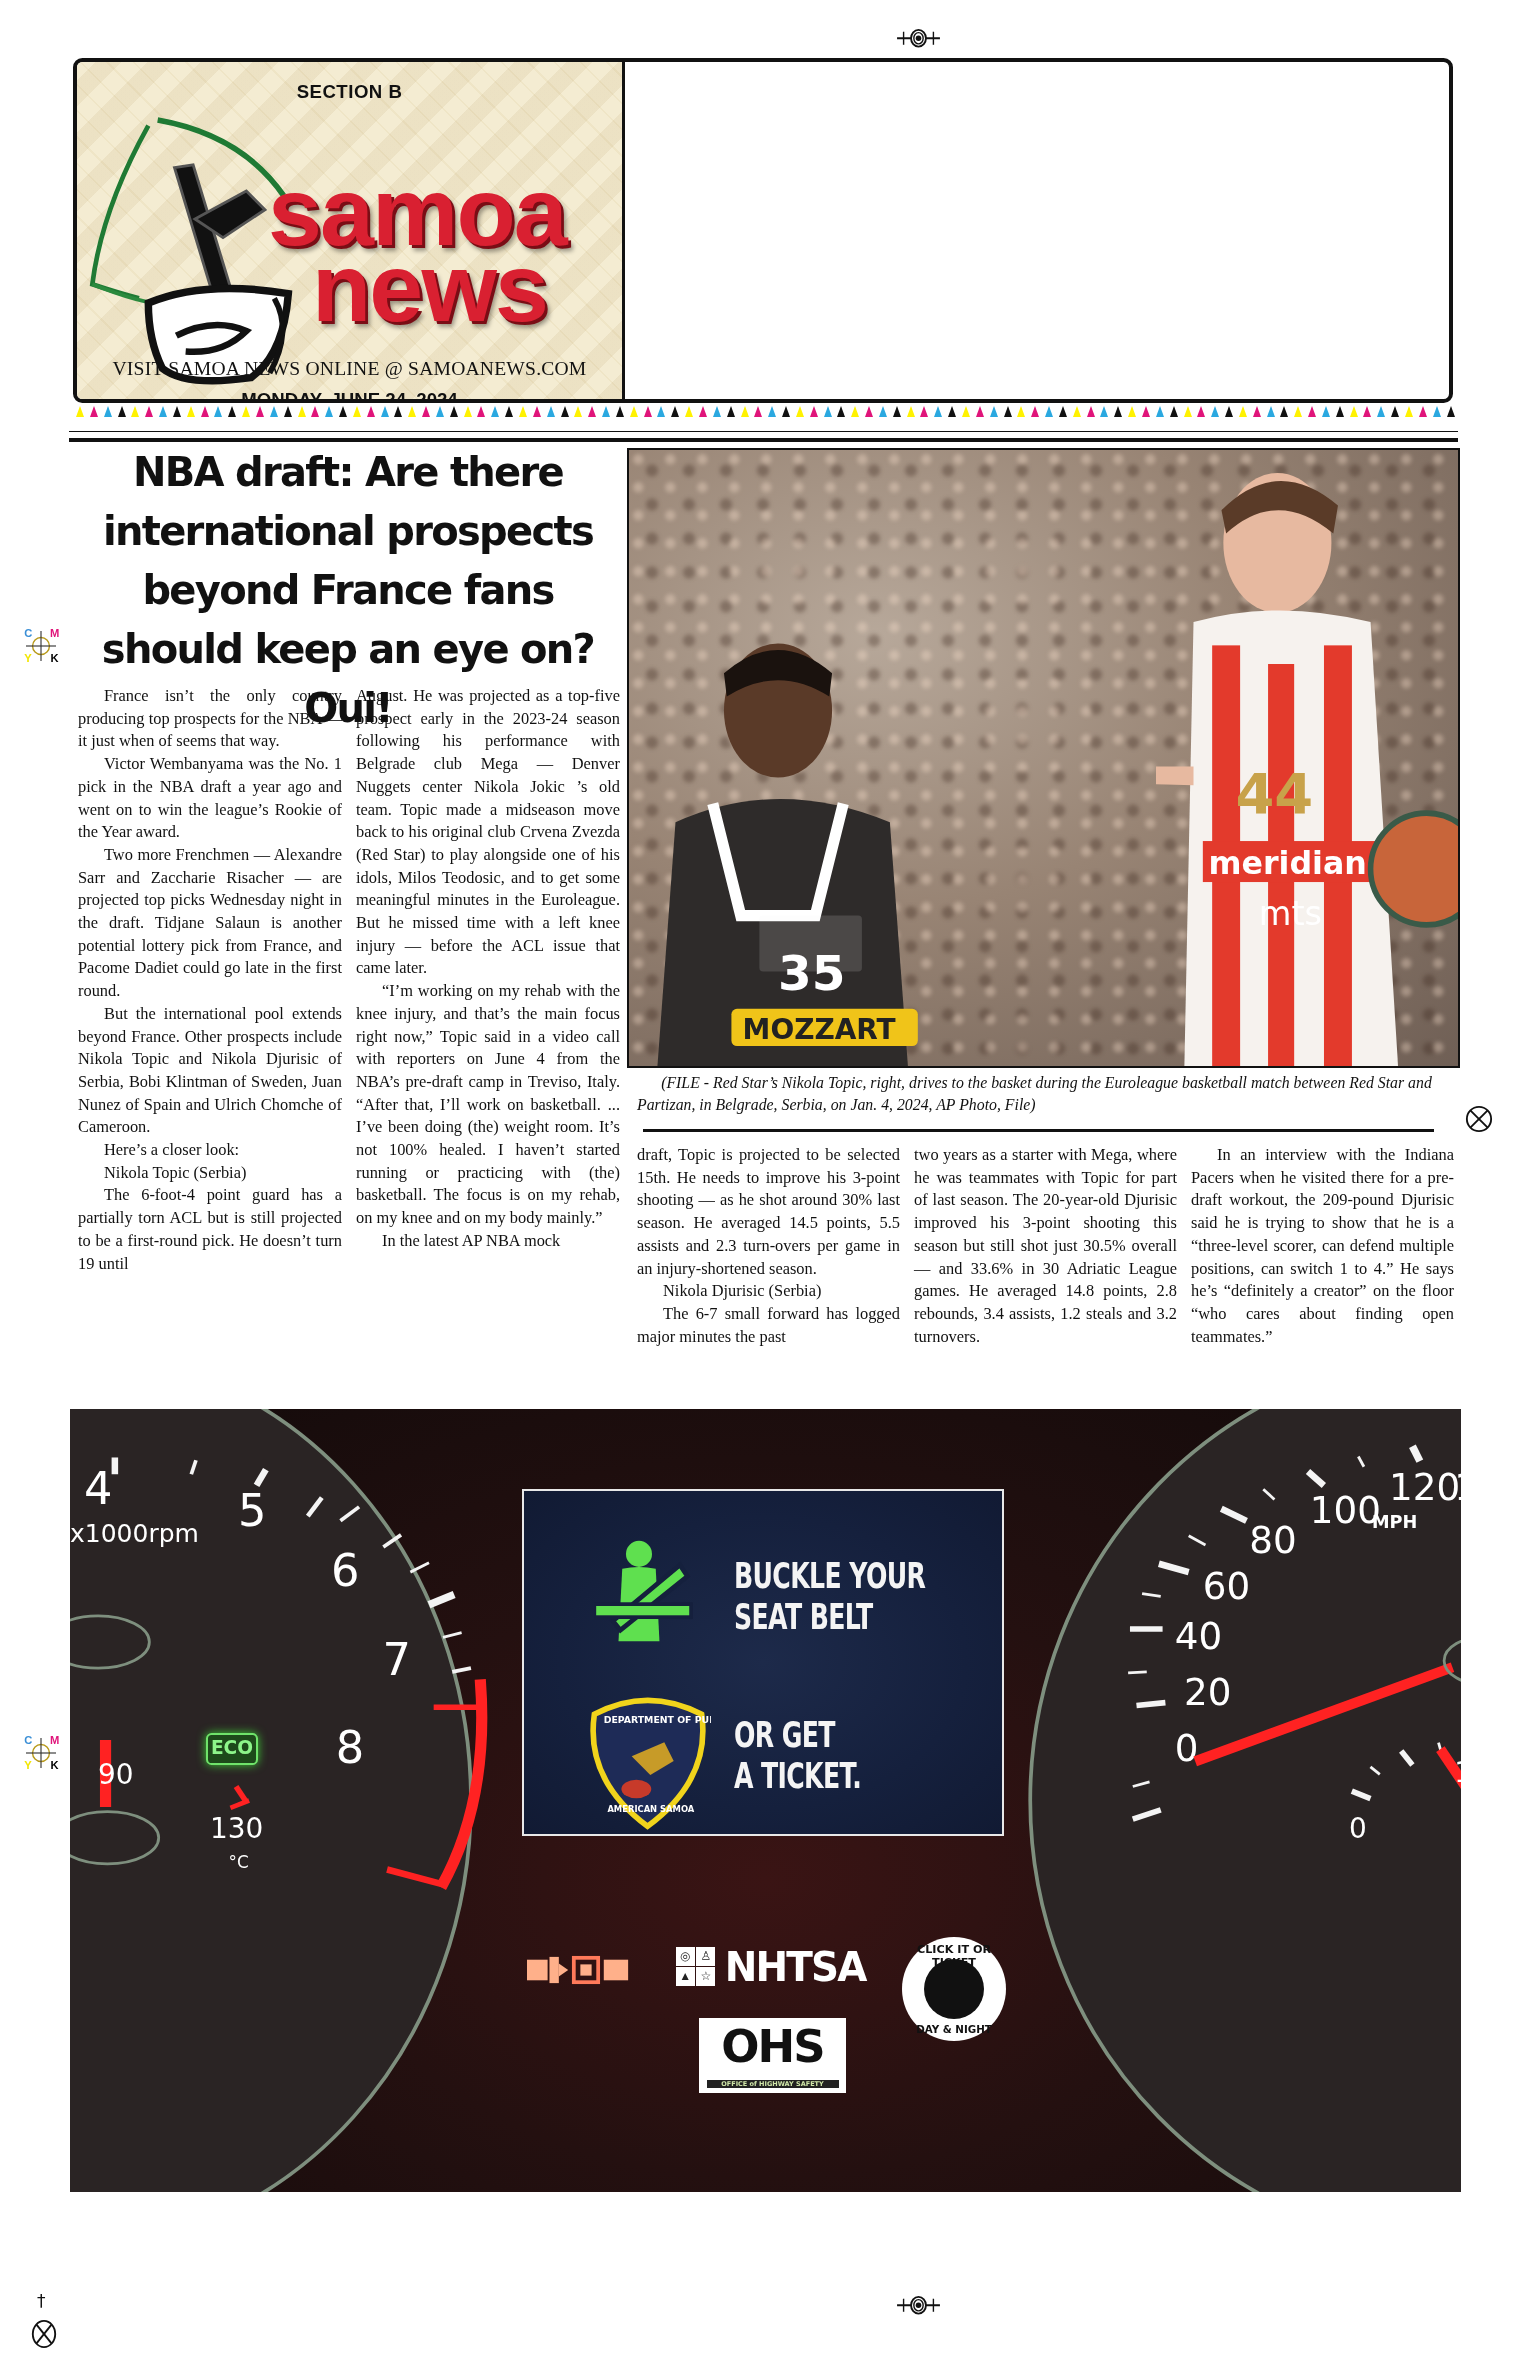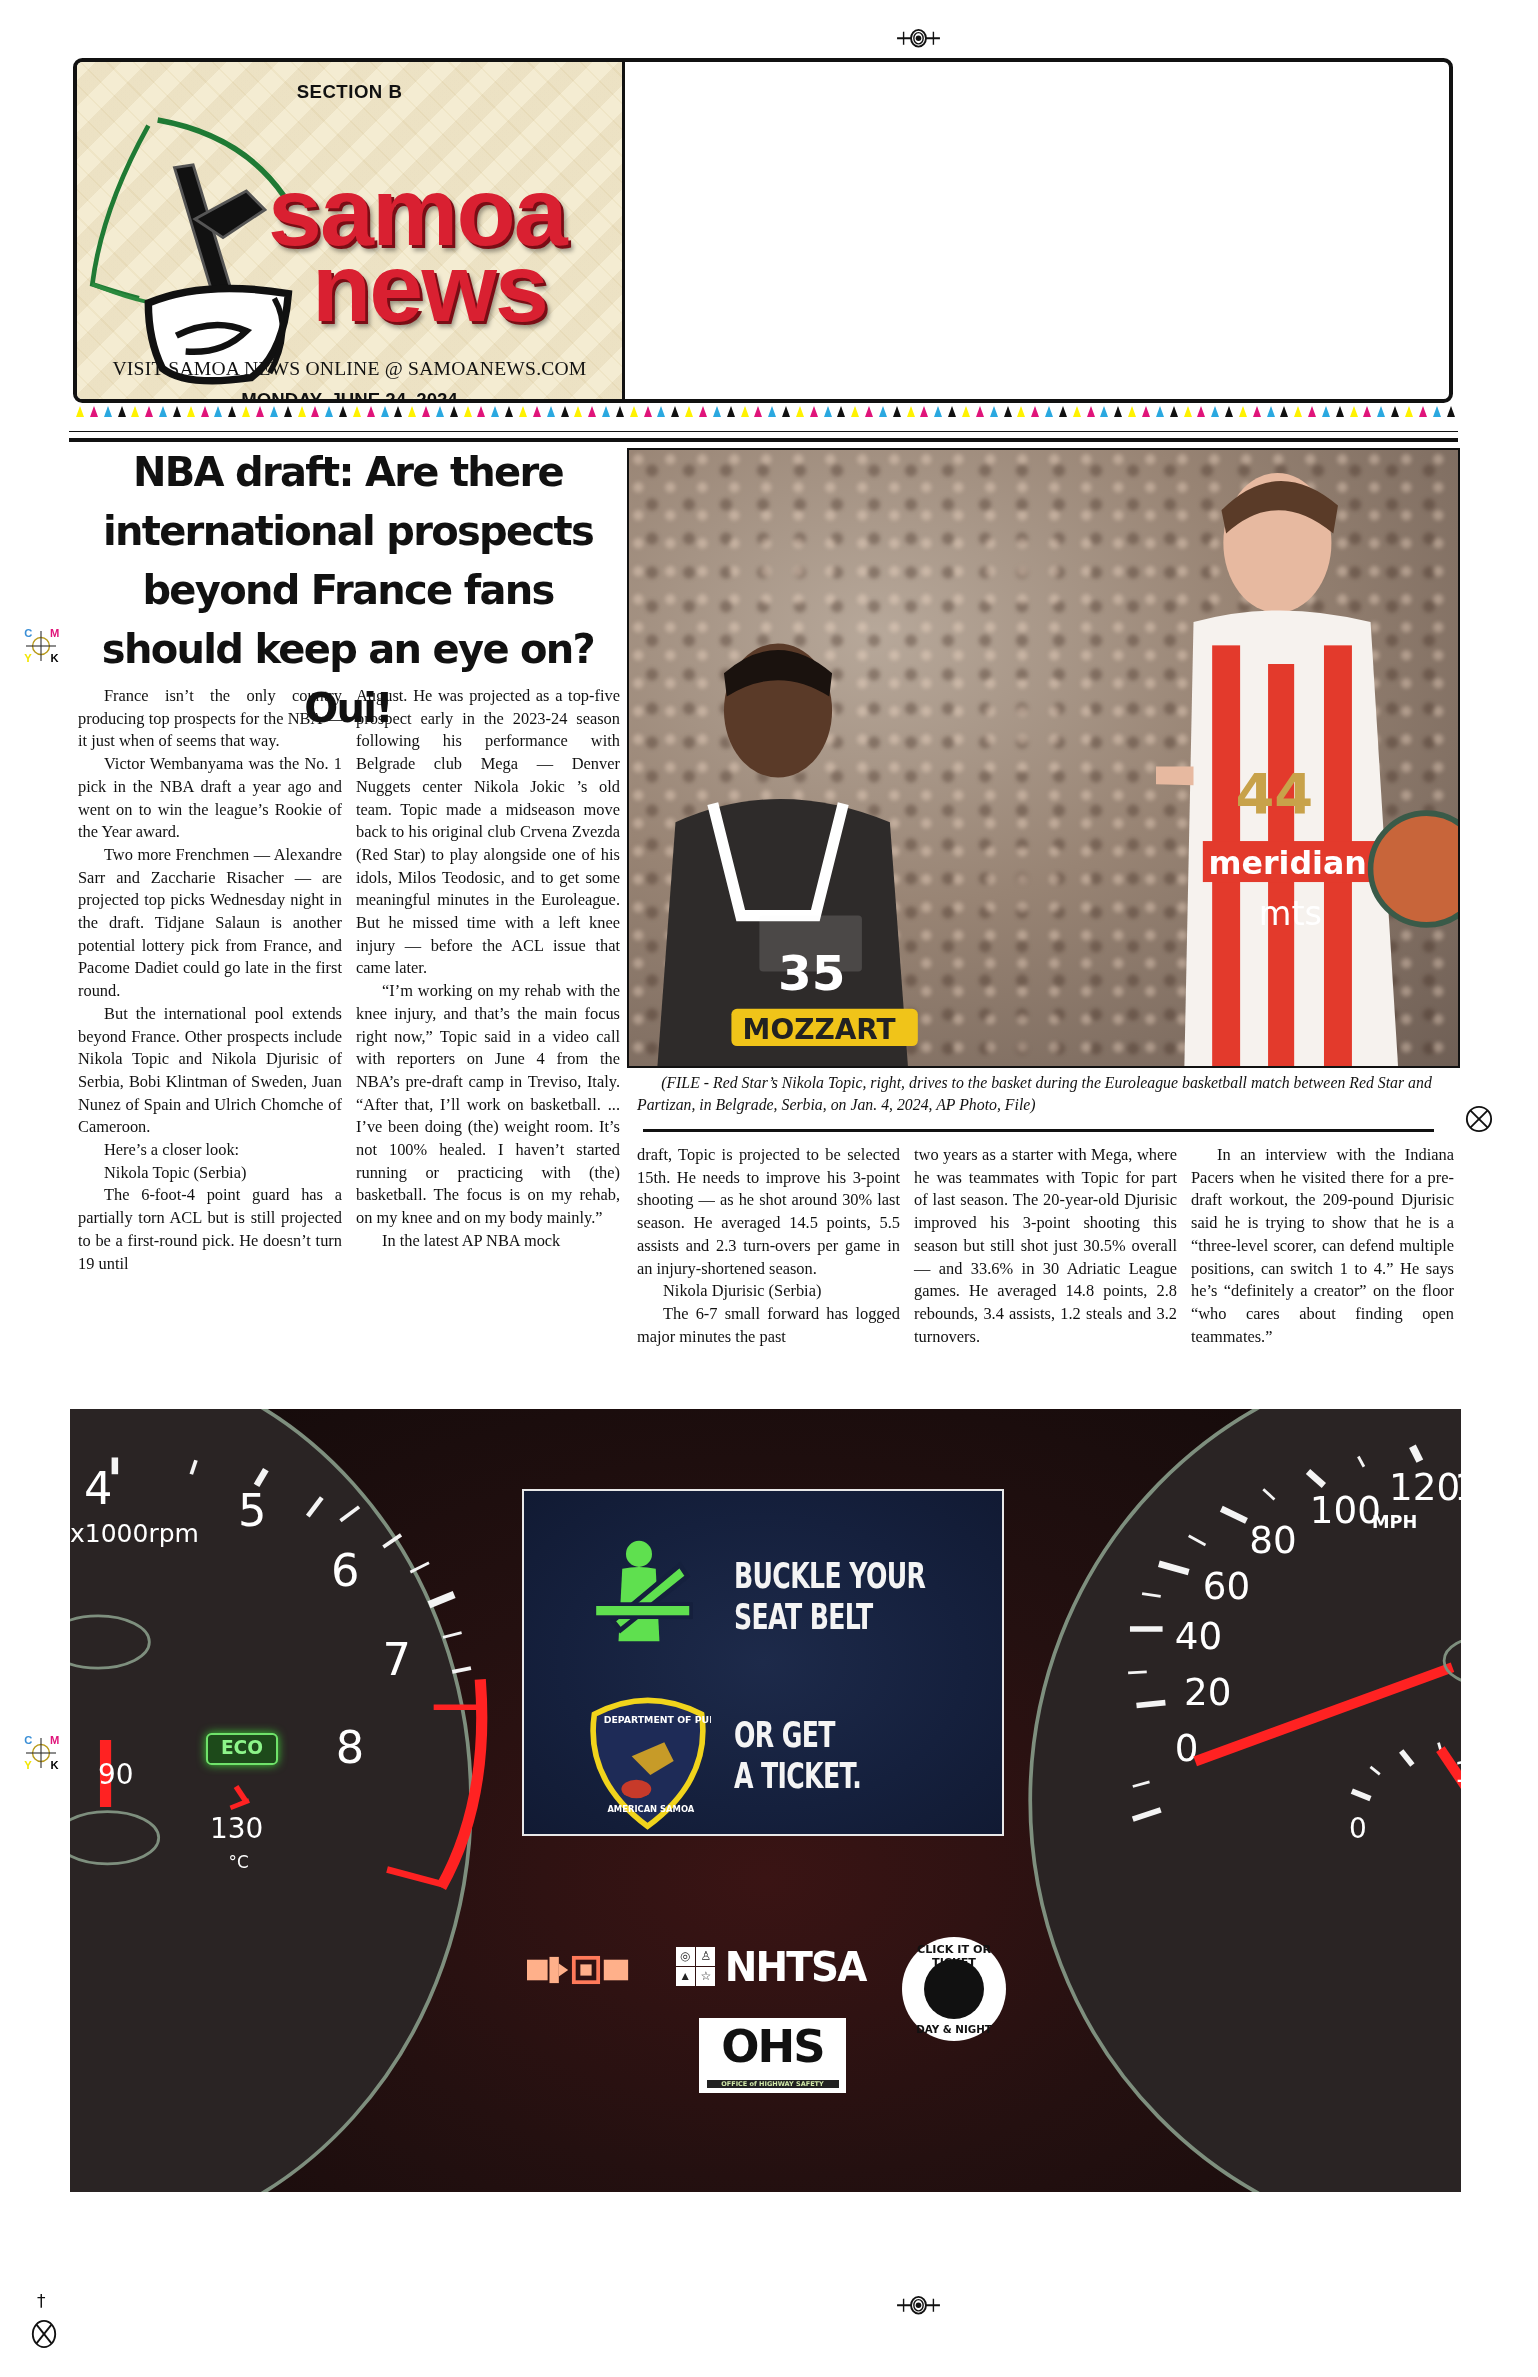--- a/index.html
+++ b/index.html
@@ -84,21 +84,21 @@
   
   .ad { position: absolute; left: 70px; top: 1409px; width: 1391px; height: 783px; overflow: hidden;
     background: radial-gradient(ellipse at 50% 60%, #3a1414 0%, #241010 45%, #120a0a 100%); }
   .ad svg.gauges { position: absolute; left: 0; top: 0; }
   .ad-box { position: absolute; left: 452px; top: 80px; width: 482px; height: 347px; border: 2.8px solid #e8e8e8;
     background: radial-gradient(ellipse at 50% 50%, #1d2a4a 0%, #15203d 60%, #111a33 100%); }
   .ad-text { position: absolute; font-family: "DejaVu Sans", sans-serif; font-weight: bold; color: #f4f4f4; font-size: 35px; line-height: 41px;
     letter-spacing: -0.9px; transform: scaleX(0.72); transform-origin: 0 0; }
   .ad-text.t1 { left: 210px; top: 65px; }
   .ad-text.t2 { left: 210px; top: 224px; }
-  .eco { position: absolute; left: 136px; top: 324px; width: 72px; height: 32px; border: 2.8px solid #6fe36a; border-radius: 5.6px;
+  .eco { position: absolute; left: 136px; top: 324px; width: 52px; height: 32px; border: 2.8px solid #6fe36a; border-radius: 5.6px;
     color: #8df58a; font-family: "DejaVu Sans", sans-serif; font-weight: bold; font-size: 18.6px; text-align: center; line-height: 26px;
     background: #1d4a1a; box-shadow: 0 0 9.3px #3dcc36; }
   .rpm-label { position: absolute; left: 0; top: 110px; color: #fff; font-family: "DejaVu Sans", sans-serif; font-size: 25px; }
   .mph-label { position: absolute; left: 1302px; top: 103px; color: #fff; font-family: "DejaVu Sans", sans-serif; font-size: 17.7px; font-weight: bold; }
   .nhtsa { position: absolute; left: 606px; top: 536px; height: 43px; display: flex; align-items: center; gap: 5.6px; }
   .nhtsa-word { color: #fff; font-family: "DejaVu Sans", sans-serif; font-weight: 900; font-size: 41px; letter-spacing: -1.9px; transform: scaleX(0.95); }
   .nhtsa-grid { display: grid; grid-template-columns: 18.6px 18.6px; grid-template-rows: 18.6px 18.6px; gap: 1.9px; }
   .nhtsa-grid span { background: #fff; color: #222; font-size: 12px; text-align: center; line-height: 18.6px; }
   .click-it { position: absolute; left: 832px; top: 528px; width: 104px; height: 104px; border-radius: 50%; background: #fff; }
   .click-it .inner { position: absolute; left: 22.4px; top: 22.4px; width: 60px; height: 60px; border-radius: 50%; background: #111; }

